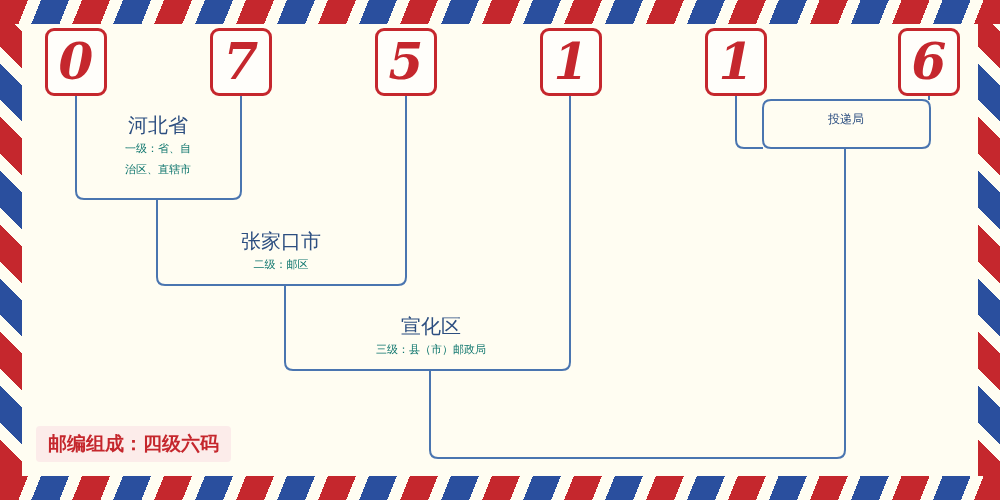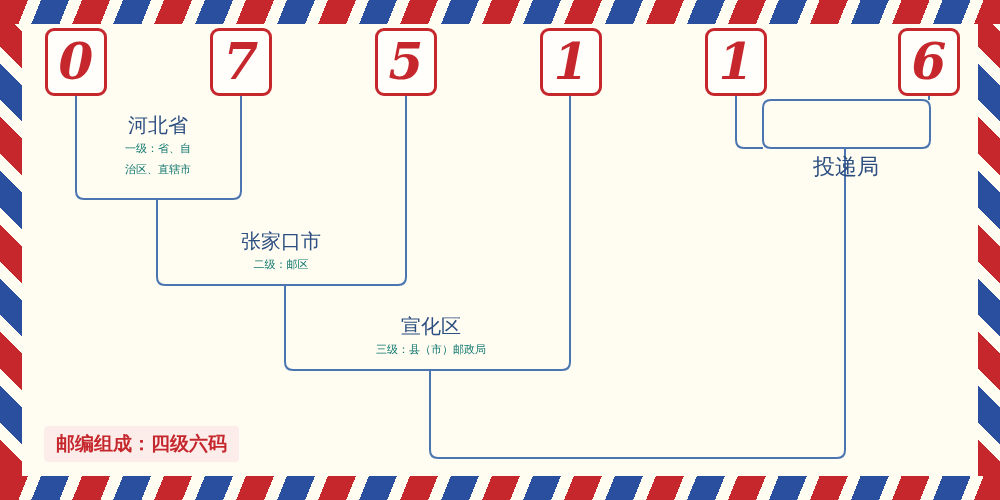--- a/index.html
+++ b/index.html
@@ -39,27 +39,27 @@
     font-size:50px; line-height:1; color:#c5272d;
   }
 
   
   svg.lines { position:absolute; left:0; top:0; }
   svg.lines path { stroke:#4a75b0; stroke-width:2; fill:none; }
 
   
   .anno { position:absolute; text-align:center; }
   .place { display:block; font-size:20px; font-weight:normal; color:#2c4e80; line-height:26px; }
-  .place-sm { font-size:22px;margin-top:48px; }
+  .place-sm { font-size:12px; }
   .desc { display:block; font-size:11px; font-weight:normal; color:#0f766e; line-height:21px; }
   .desc-gap { margin-top:7px; }
 
   
   .note {
-    position:absolute; left:44px; top:426px;
+    position:absolute; left:36px; top:426px;
     background:#fcecea; border-radius:4px; padding:5px 12px;
     font-size:19px; font-weight:bold; color:#c5272d;
   }
 </style>
 </head>
 <body>
 
 <div class="canvas">
 
   <div class="stripe stripe-top"></div>

